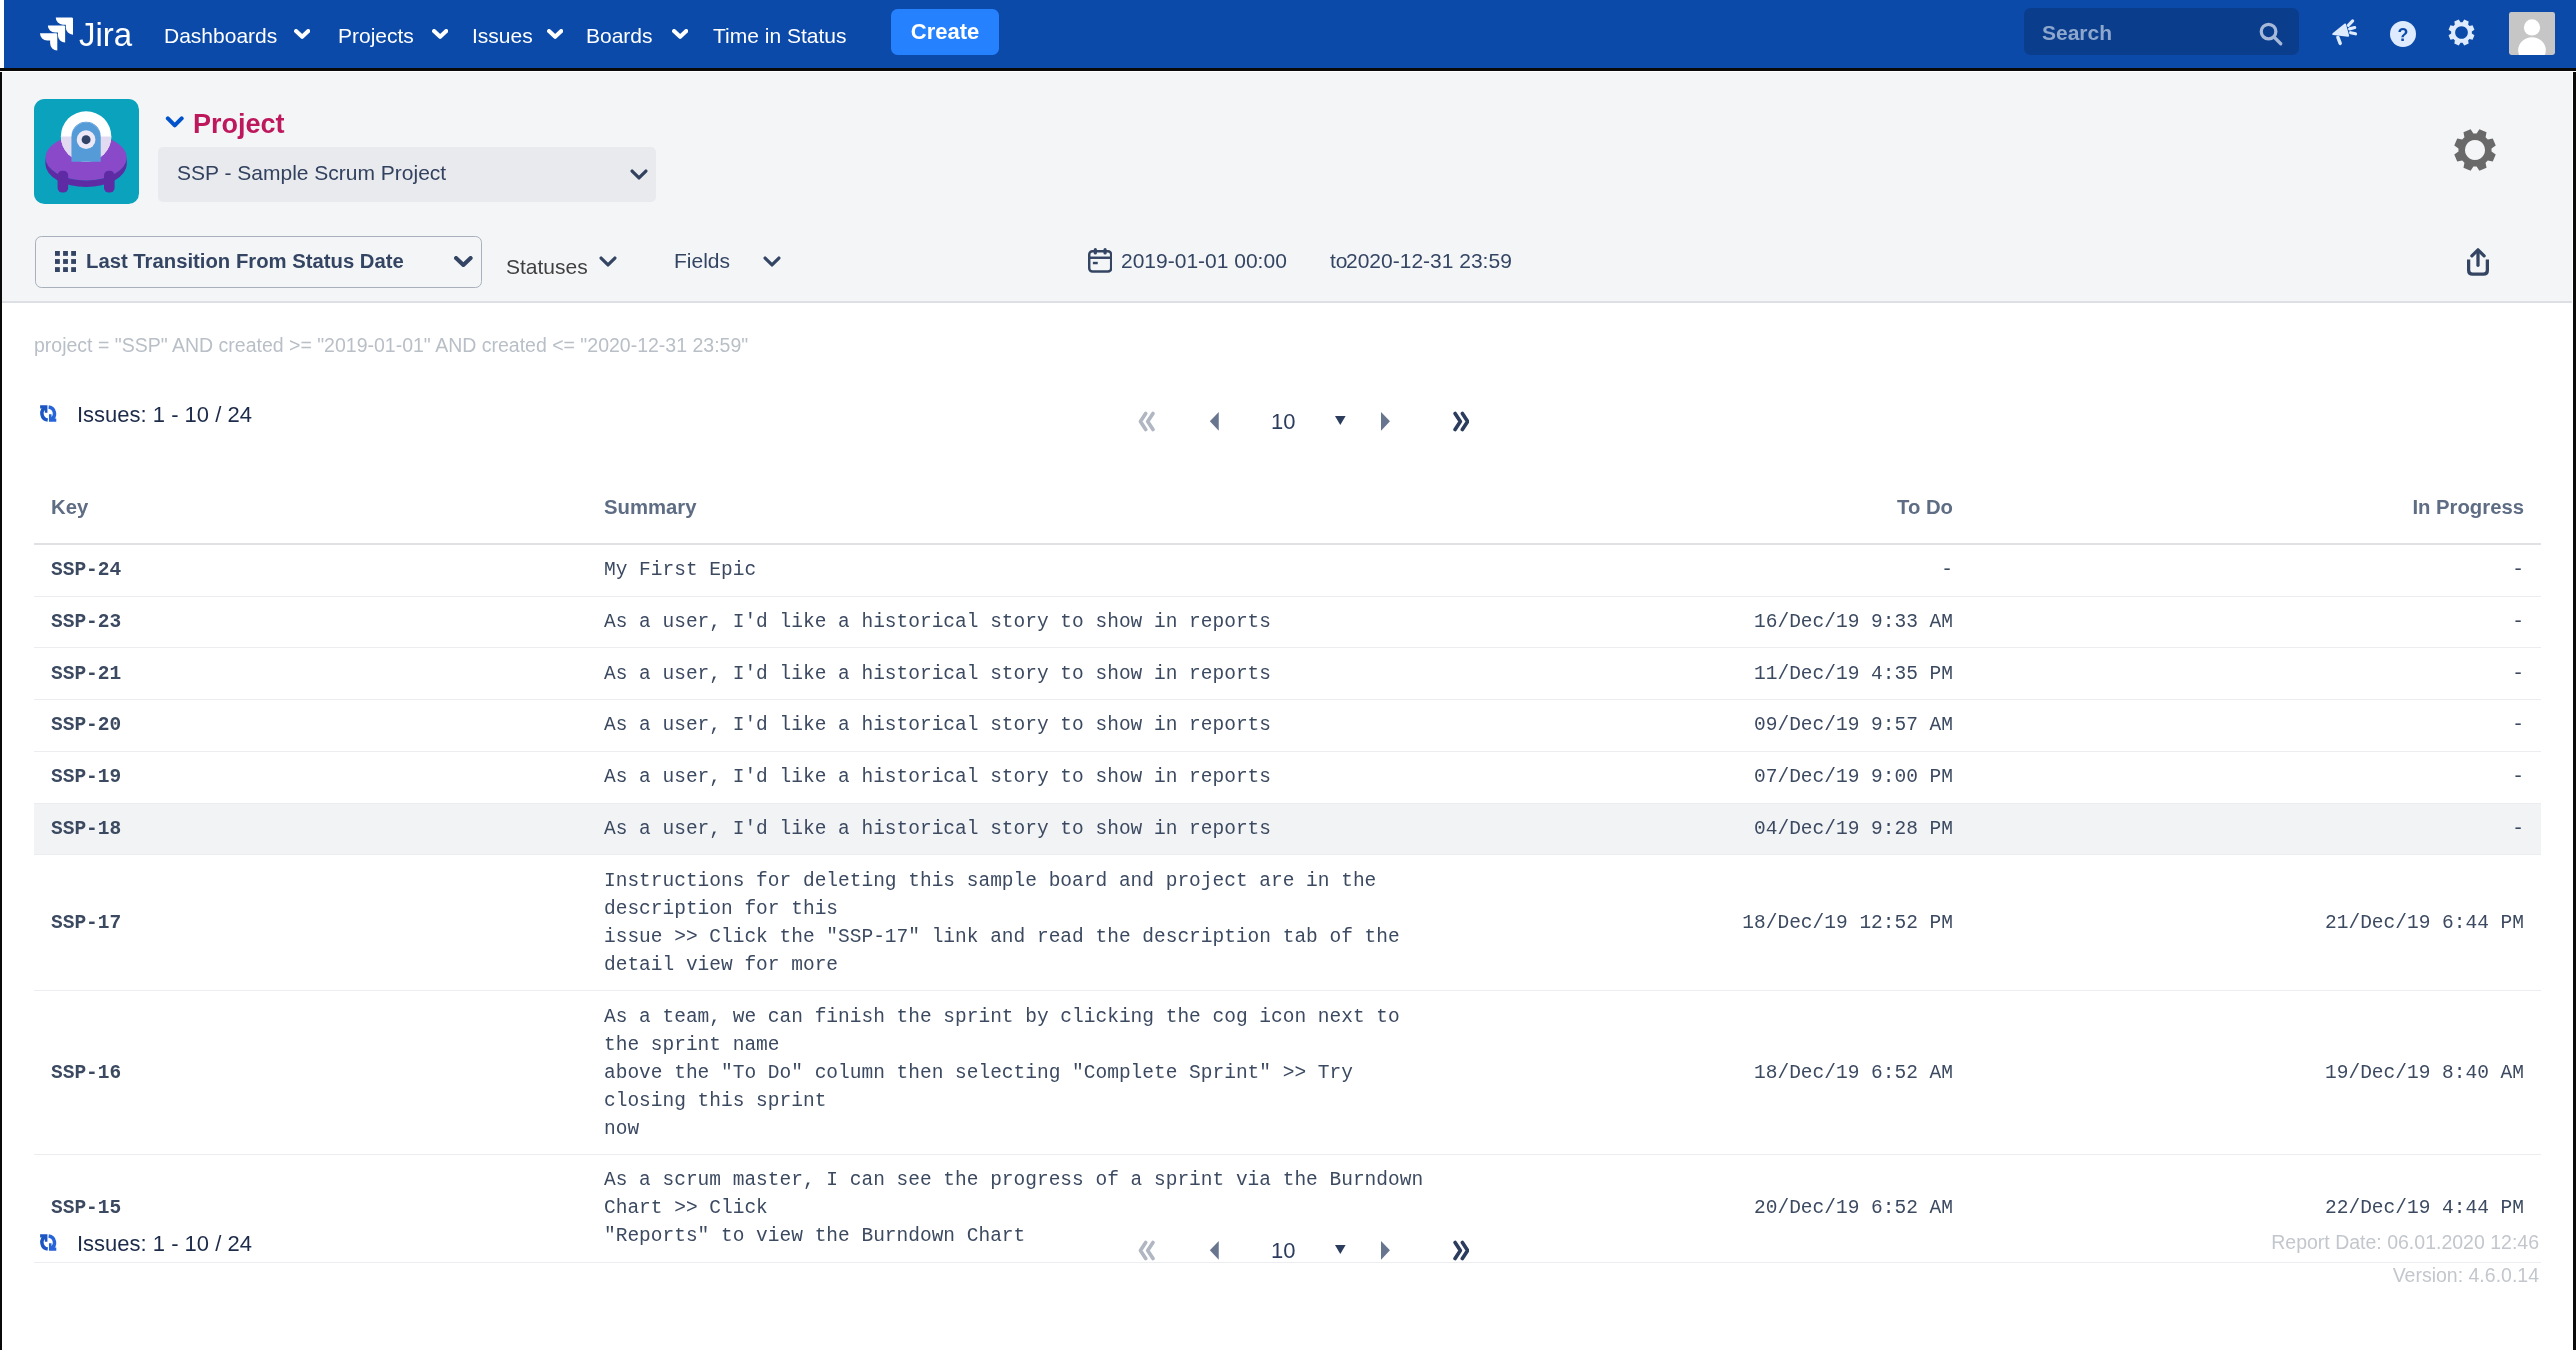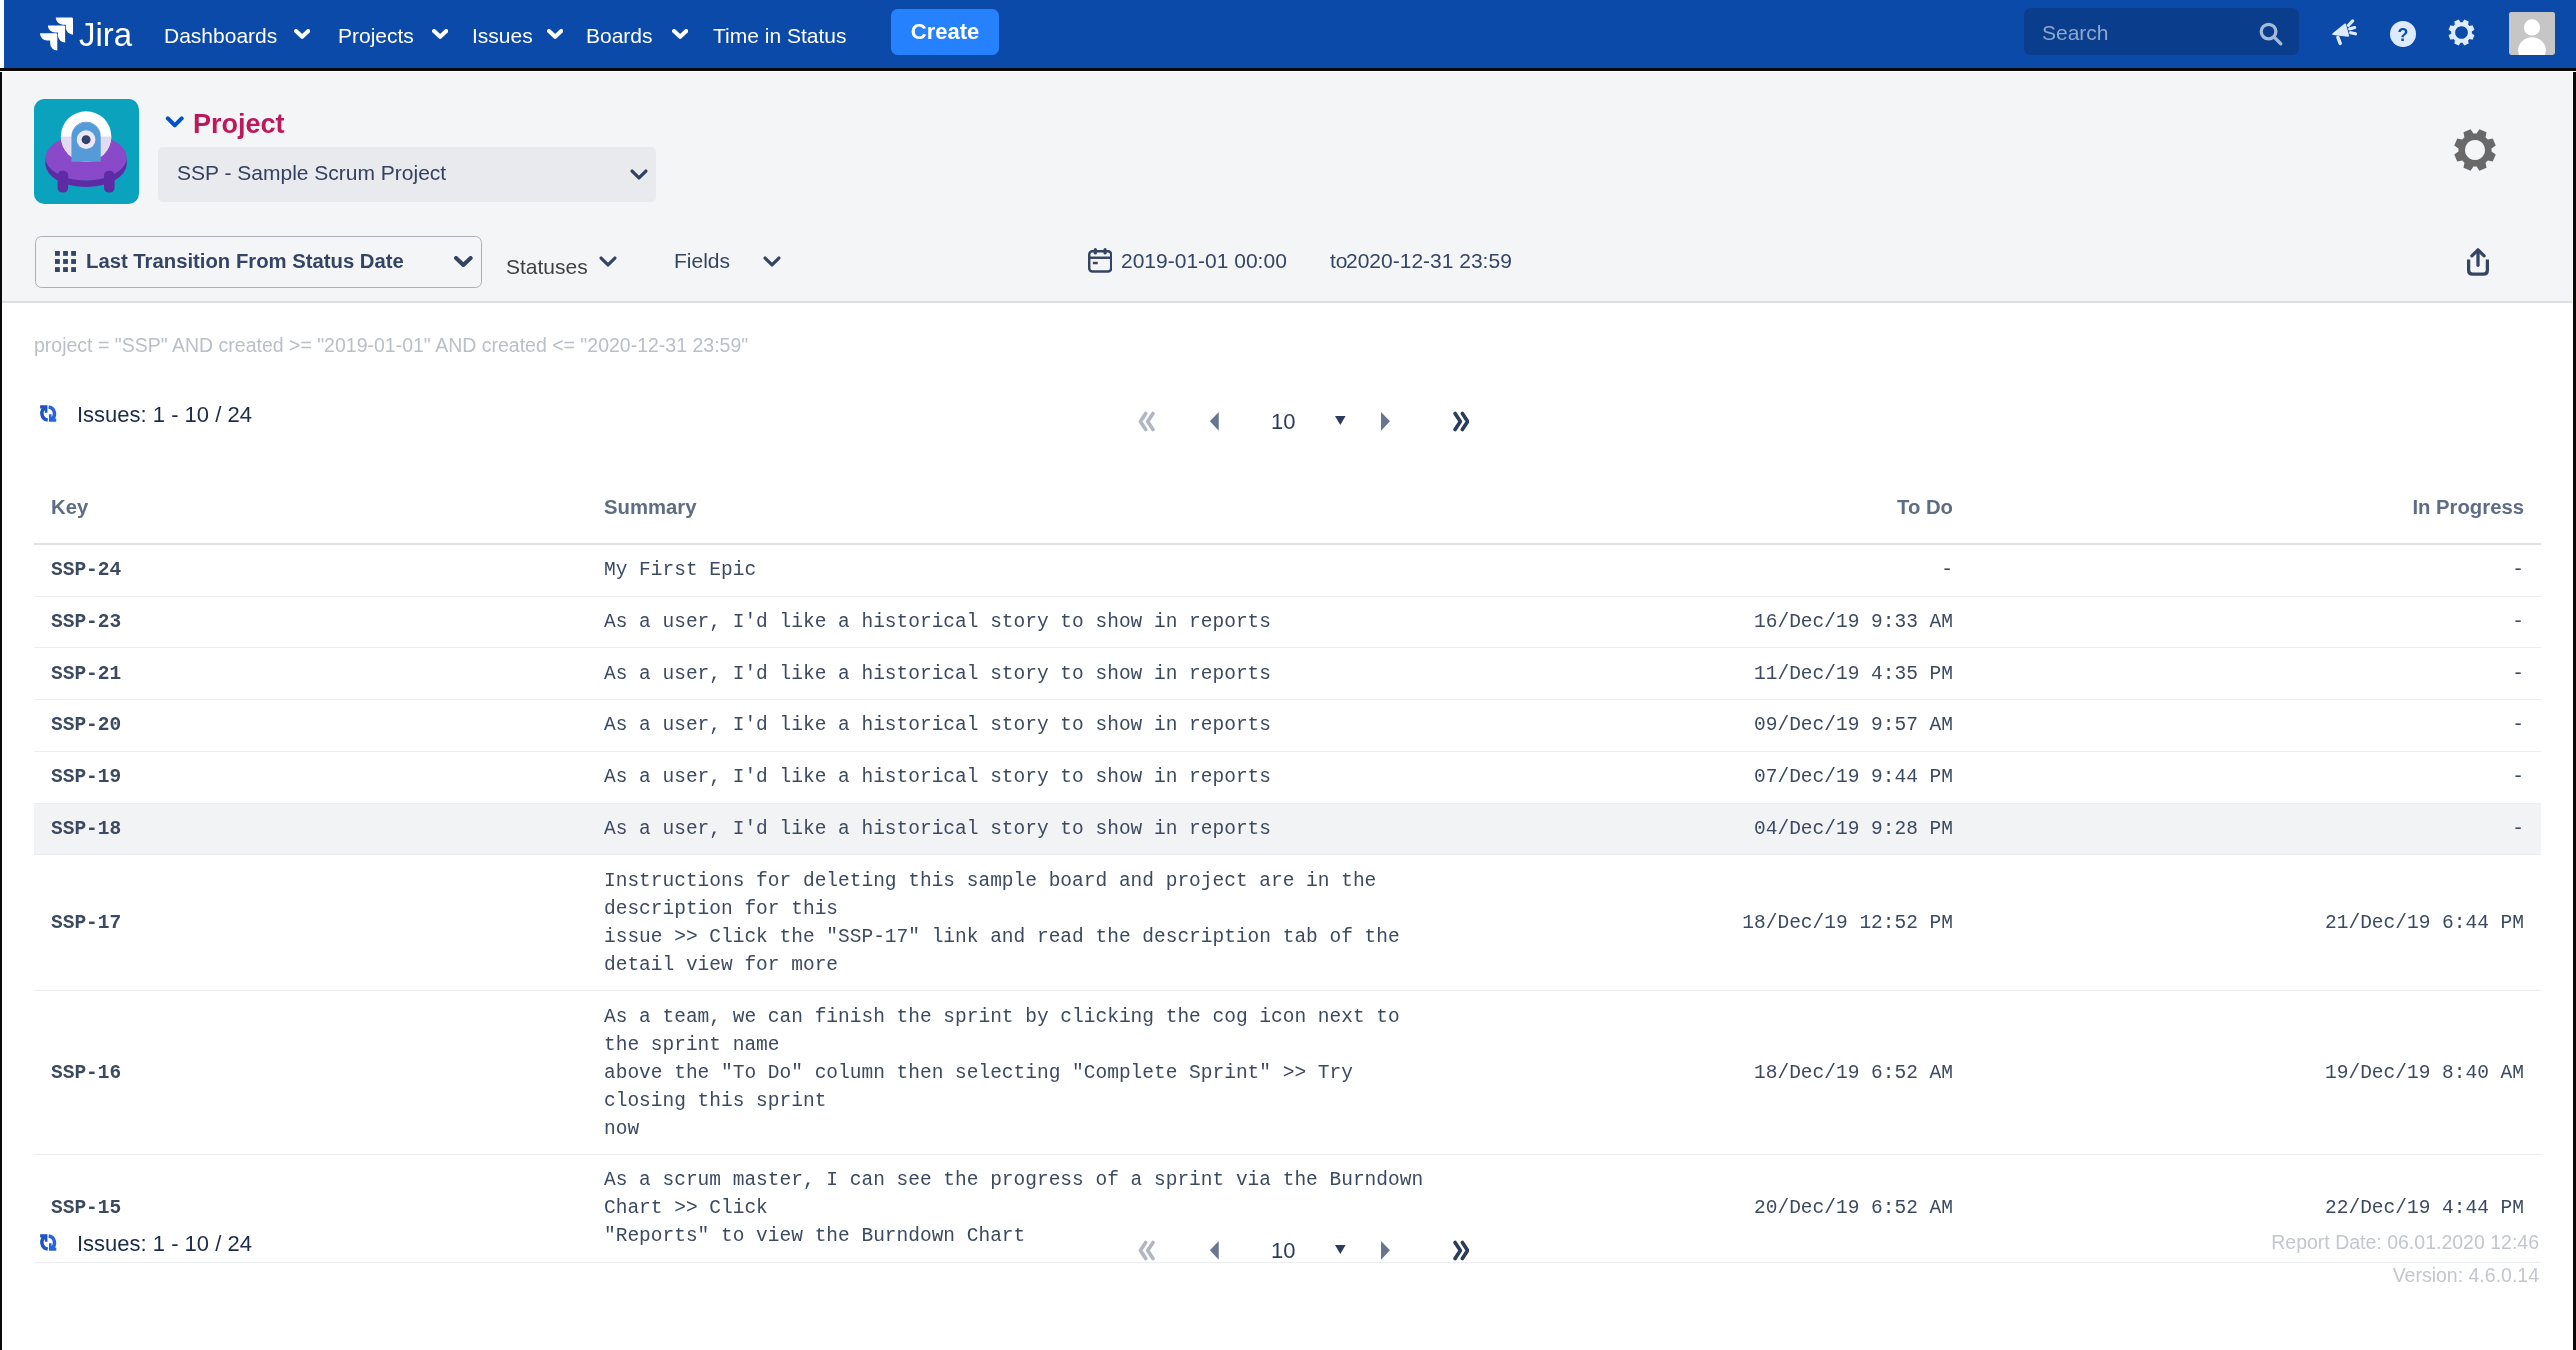--- a/index.html
+++ b/index.html
@@ -8,21 +8,21 @@
 .abs { position:absolute; }
 .t { position:absolute; line-height:1; white-space:nowrap; }
 
 
 #navbar { position:absolute; left:4px; top:0; width:2576px; height:68px; background:#0c4aa9; }
 #blackline { position:absolute; left:0; top:68px; width:2576px; height:3.3px; background:#0a0a0a; }
 #bleft  { position:absolute; left:0; top:72px; width:2.4px; height:1279px; background:#0a0a0a; }
 #bright { position:absolute; left:2573px; top:72px; width:3.3px; height:1279px; background:#0a0a0a; }
 .nav-item { position:absolute; line-height:1; color:#fff; font-size:21px; top:25px; }
 #create { position:absolute; left:887px; top:9px; width:108px; height:46px; background:#2681ff; border-radius:6.5px; color:#fff; font-size:22px; font-weight:bold; text-align:center; line-height:46px; }
-#search { position:absolute; left:2020px; top:8.1px; width:275px; height:47px; background:#0a3e8d; border-radius:6.5px; }
+#search { position:absolute; left:2020px; top:8.1px; width:275px; height:47px; background:#0a3e8d; border-radius:6.5px;font-weight:bold; }
 #search span { position:absolute; left:18px; top:14px; font-size:21px; color:#8fa8c0; color:#8ea7cd; line-height:1; }
 
 
 #graytop { position:absolute; left:2.4px; top:72px; width:2570px; height:231px; background:#f4f5f7; border-bottom:2.4px solid #dcdfe3; }
 #gear2 { position:absolute; left:2452px; top:127px; }
 
 
 #grid { position:absolute; left:34px; top:485px; width:2507px; border-collapse:collapse; table-layout:fixed; }
 #grid th { font-size:20.3px; color:#5e6c84; font-weight:bold; text-align:left; padding:11.4px 0 23px 17px; border-bottom:2.4px solid #dfe1e5; line-height:1.15; }
 #grid td { font-size:19.5px; color:#3c4a61; padding:11.4px 0 11.4px 17px; border-bottom:1.6px solid #ebedf0; vertical-align:middle; line-height:28px;font-family:Liberation Mono, monospace; }
@@ -224,21 +224,21 @@
       </tr>
   <tr>
         <td class="key">SSP-20</td>
         <td>As a user, I'd like a historical story to show in reports</td>
         <td class="r">09/Dec/19 9:57 AM</td>
         <td class="r">-</td>
       </tr>
   <tr>
         <td class="key">SSP-19</td>
         <td>As a user, I'd like a historical story to show in reports</td>
-        <td class="r">07/Dec/19 9:44 PM</td>
+        <td class="r">07/Dec/19 9:00 PM</td>
         <td class="r">-</td>
       </tr>
   <tr class="hov">
         <td class="key">SSP-18</td>
         <td>As a user, I'd like a historical story to show in reports</td>
         <td class="r">04/Dec/19 9:28 PM</td>
         <td class="r">-</td>
       </tr>
   <tr>
         <td class="key">SSP-17</td>

